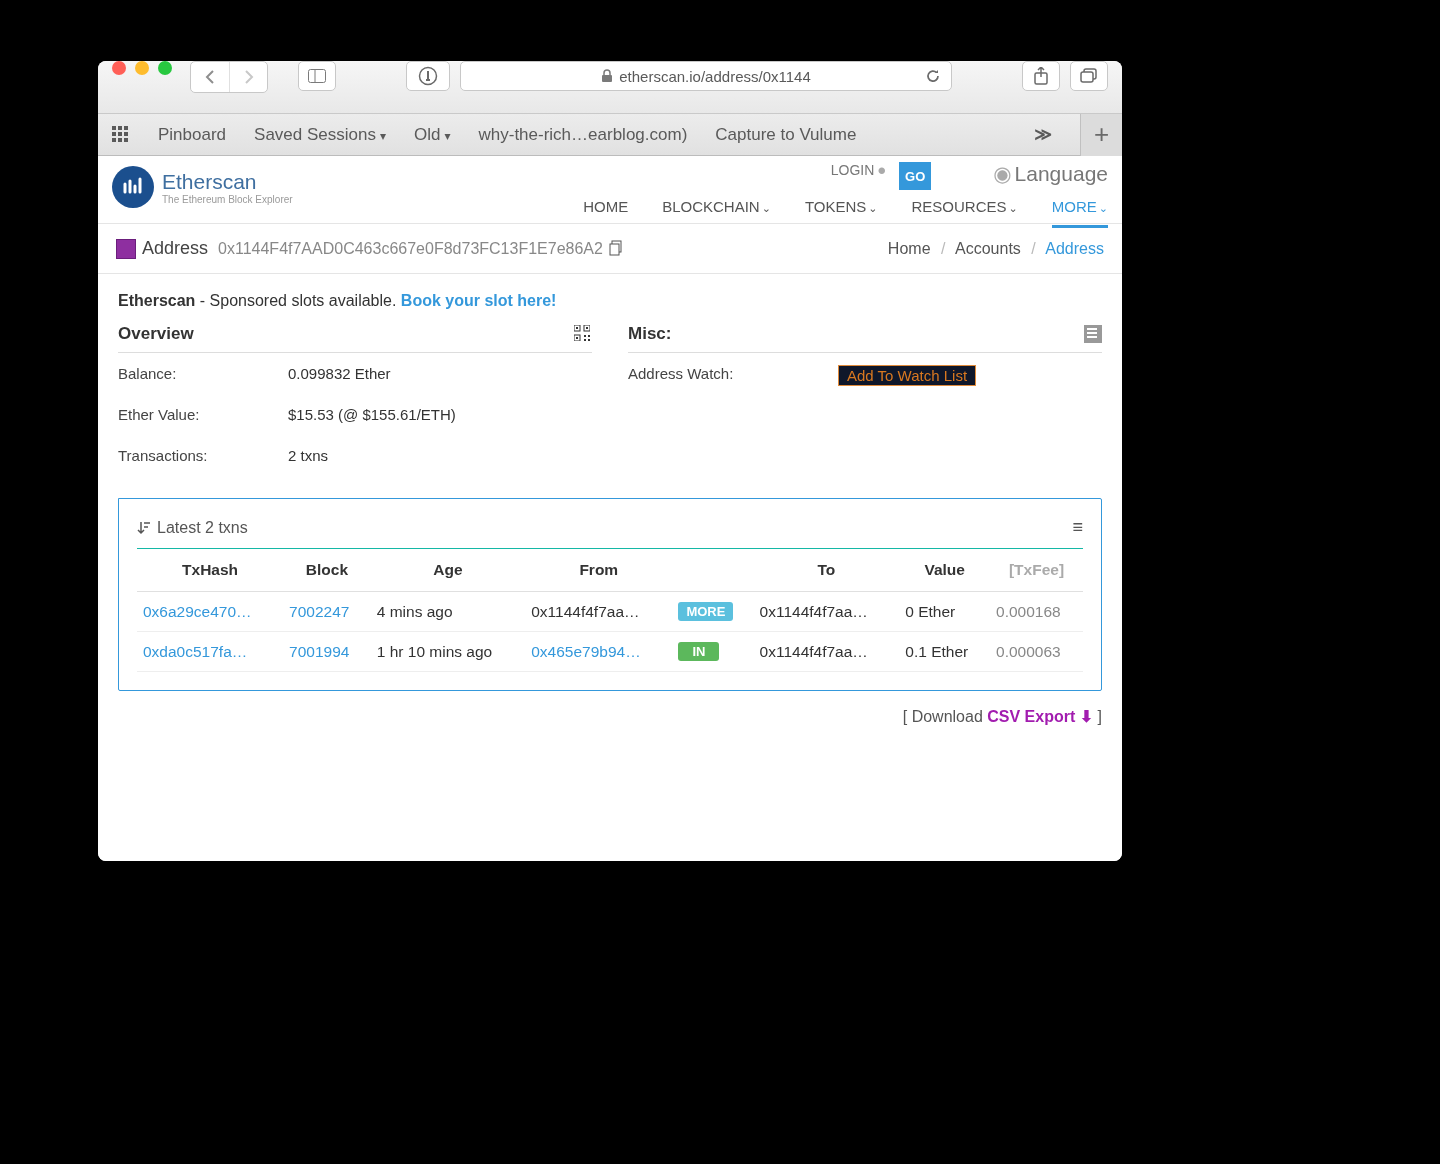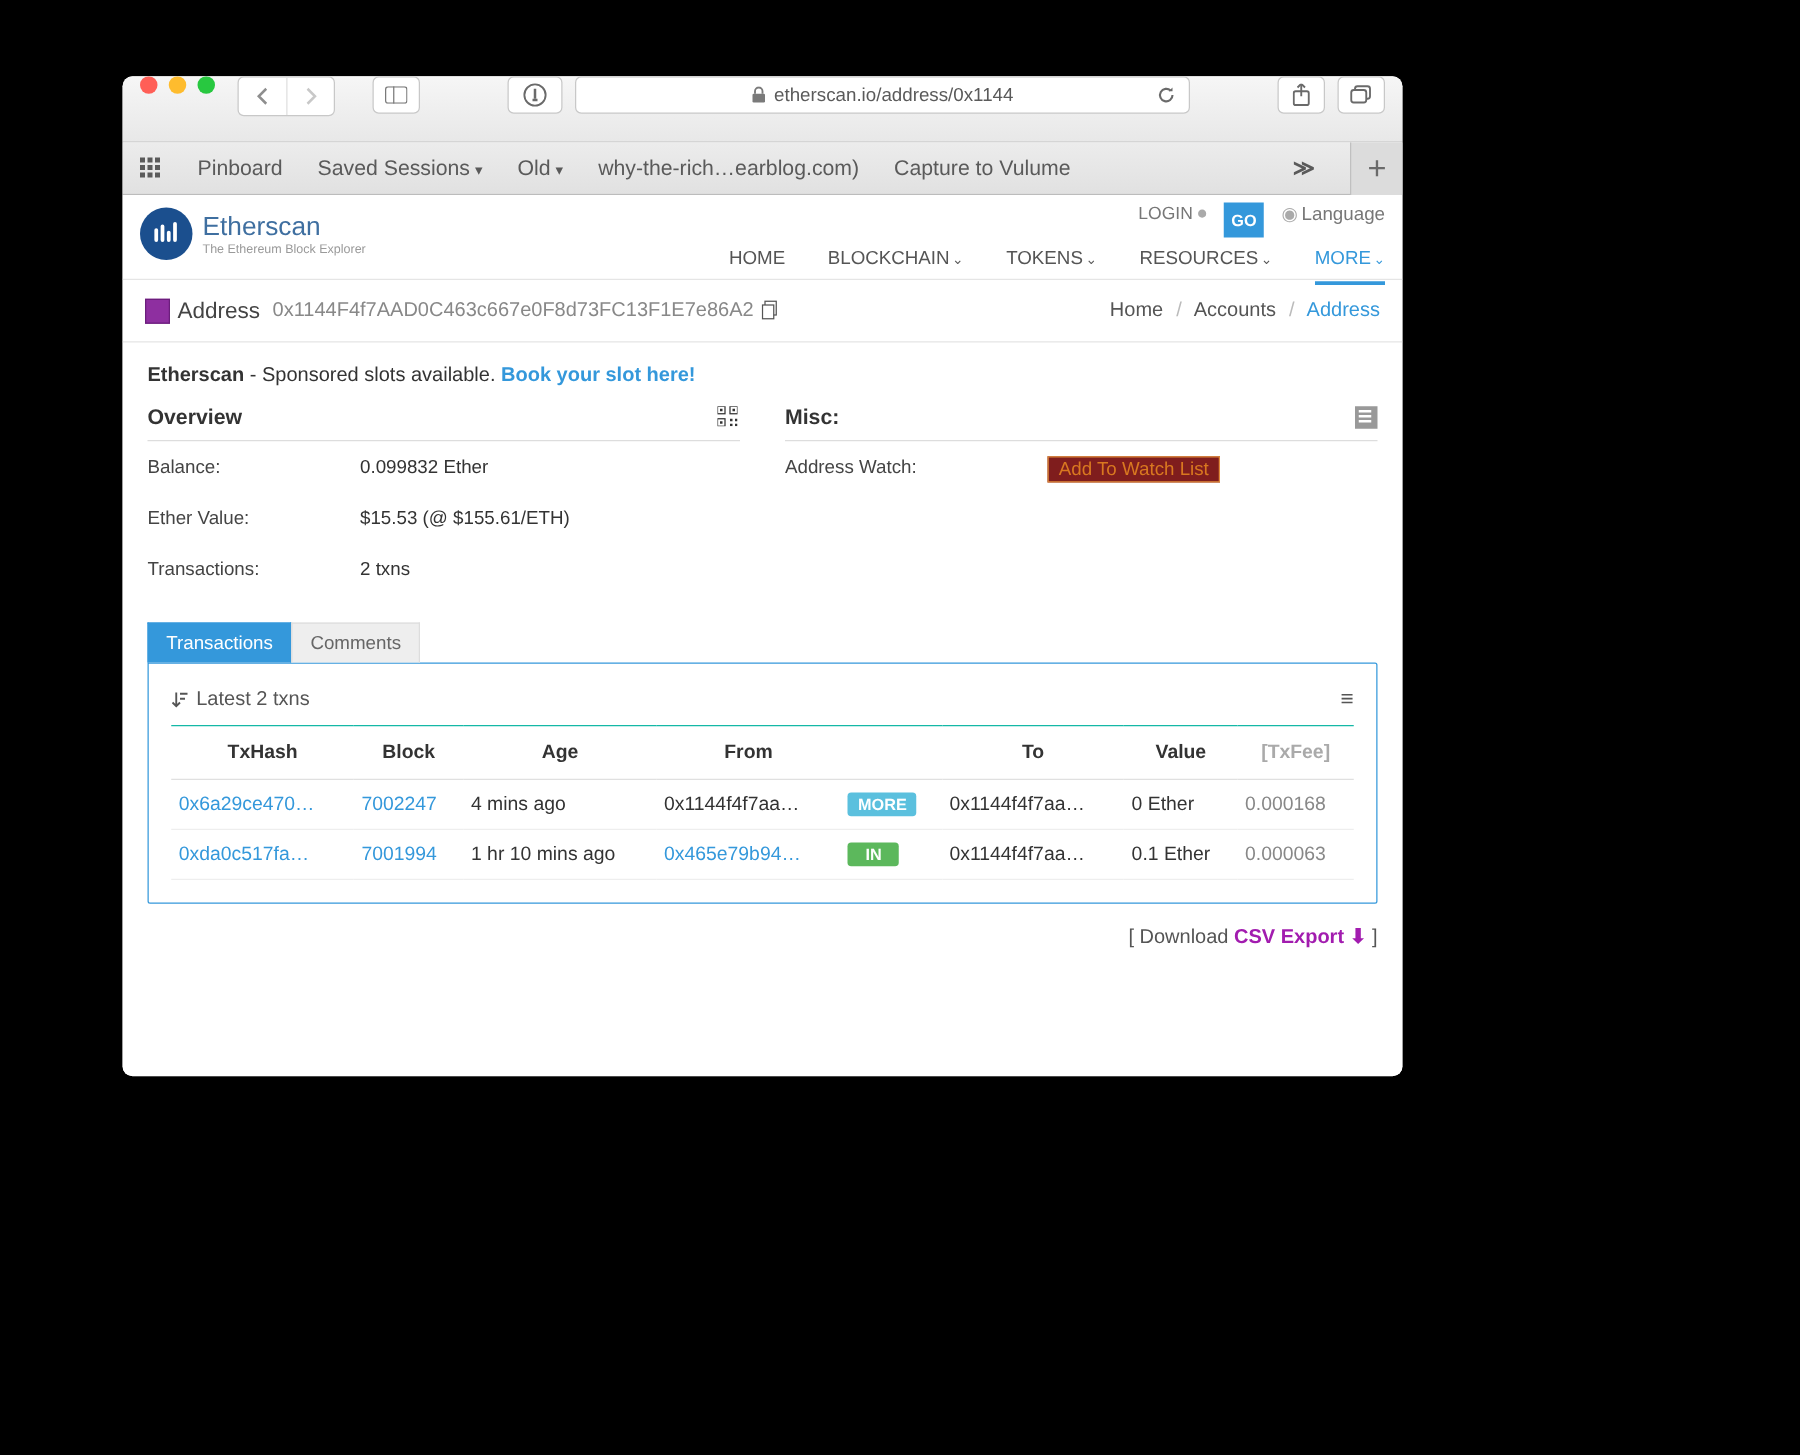--- a/index.html
+++ b/index.html
@@ -97,21 +97,21 @@
   .header-top { display:flex; align-items:flex-start; gap:14px; margin-bottom:8px; }
   .login { color:#777; font-size:14px; cursor:pointer; }
   .search-wrap { display:flex; }
   .search-input {
     width: 268px; height:28px; border:1px solid #ccc; border-right:none;
     padding:0 8px; font-size:14px; color:#777;
   }
   .search-go {
     height:28px; width:32px; background:#3498db; color:#fff; border:none; font-size:13px; font-weight:bold; cursor:pointer;
   }
-  .lang { color:#777; font-size:15px; cursor:pointer; }
+  .lang { color:#777; font-size:21px; cursor:pointer;margin-left:48px; }
   .lang .globe { color:#aaa; margin-right:3px; }
   .nav-menu { display:flex; gap:34px; font-size:15px; }
   .nav-menu-item { color:#555; cursor:pointer; padding-bottom:10px; }
   .nav-menu-item.active { color:#3498db; border-bottom:3px solid #3498db; }
   .nav-menu-item .chev { font-size:11px; margin-left:2px; }
   
   .addr-row {
     display:flex; align-items:center; padding:14px 18px; border-bottom:1px solid #e5e5e5;
   }
   .addr-sq { width:20px; height:20px; background:#8e2fa0; border:1px solid #6b1e7c; margin-right:6px; }
@@ -131,21 +131,21 @@
   .panel { flex:1; }
   .panel-head {
     display:flex; align-items:center; border-bottom:1px solid #ddd; padding-bottom:8px;
     font-size:17px; font-weight:bold; color:#333;
   }
   .panel-head .ico { margin-left:auto; width:18px; height:18px; cursor:pointer; }
   .kv { display:flex; padding:12px 0; }
   .kv .k { width:170px; color:#444; }
   .kv .v { color:#333; }
   .watch-btn {
-    border:1px solid #e08a3a; color:#d97820; background:#7f1d1d;
+    border:1px solid #e08a3a; color:#d97820; background:#0f172a;
     padding:1px 8px; font-size:15px; cursor:pointer;
   }
   
   .tabs-wrap { padding:22px 20px 0; }
   .tabs { display:flex; }
   .tab {
     padding:7px 14px; font-size:15px; cursor:pointer;
     background:#eee; color:#666; border:1px solid #ddd; border-bottom:none;
   }
   .tab.active { background:#3498db; color:#fff; border-color:#3498db; }
@@ -364,24 +364,20 @@
           </span>
         </div>
         <div class="kv">
           <span class="k" style="width:210px">Address Watch:</span>
           <button class="watch-btn">Add To Watch List</button>
         </div>
       </div>
     </div>
 
     <div class="tabs-wrap">
-      <div class="tabs">
-        <div class="tab active">Transactions</div>
-        <div class="tab">Comments</div>
-      </div>
       <div class="tab-panel">
         <div class="tp-head">
           <span class="sort">
             <svg width="14" height="16" viewBox="0 0 14 16">
                 <path d="M4 2 L4 13 M1 10 L4 13 L7 10" stroke="#555" fill="none" stroke-width="1.5"></path>
                 <line x1="7" y1="3" x2="13" y2="3" stroke="#555" stroke-width="1.5"></line>
                 <line x1="7" y1="7" x2="11" y2="7" stroke="#555" stroke-width="1.5"></line>
               </svg>
           </span>
           <span>Latest 2 txns</span>

